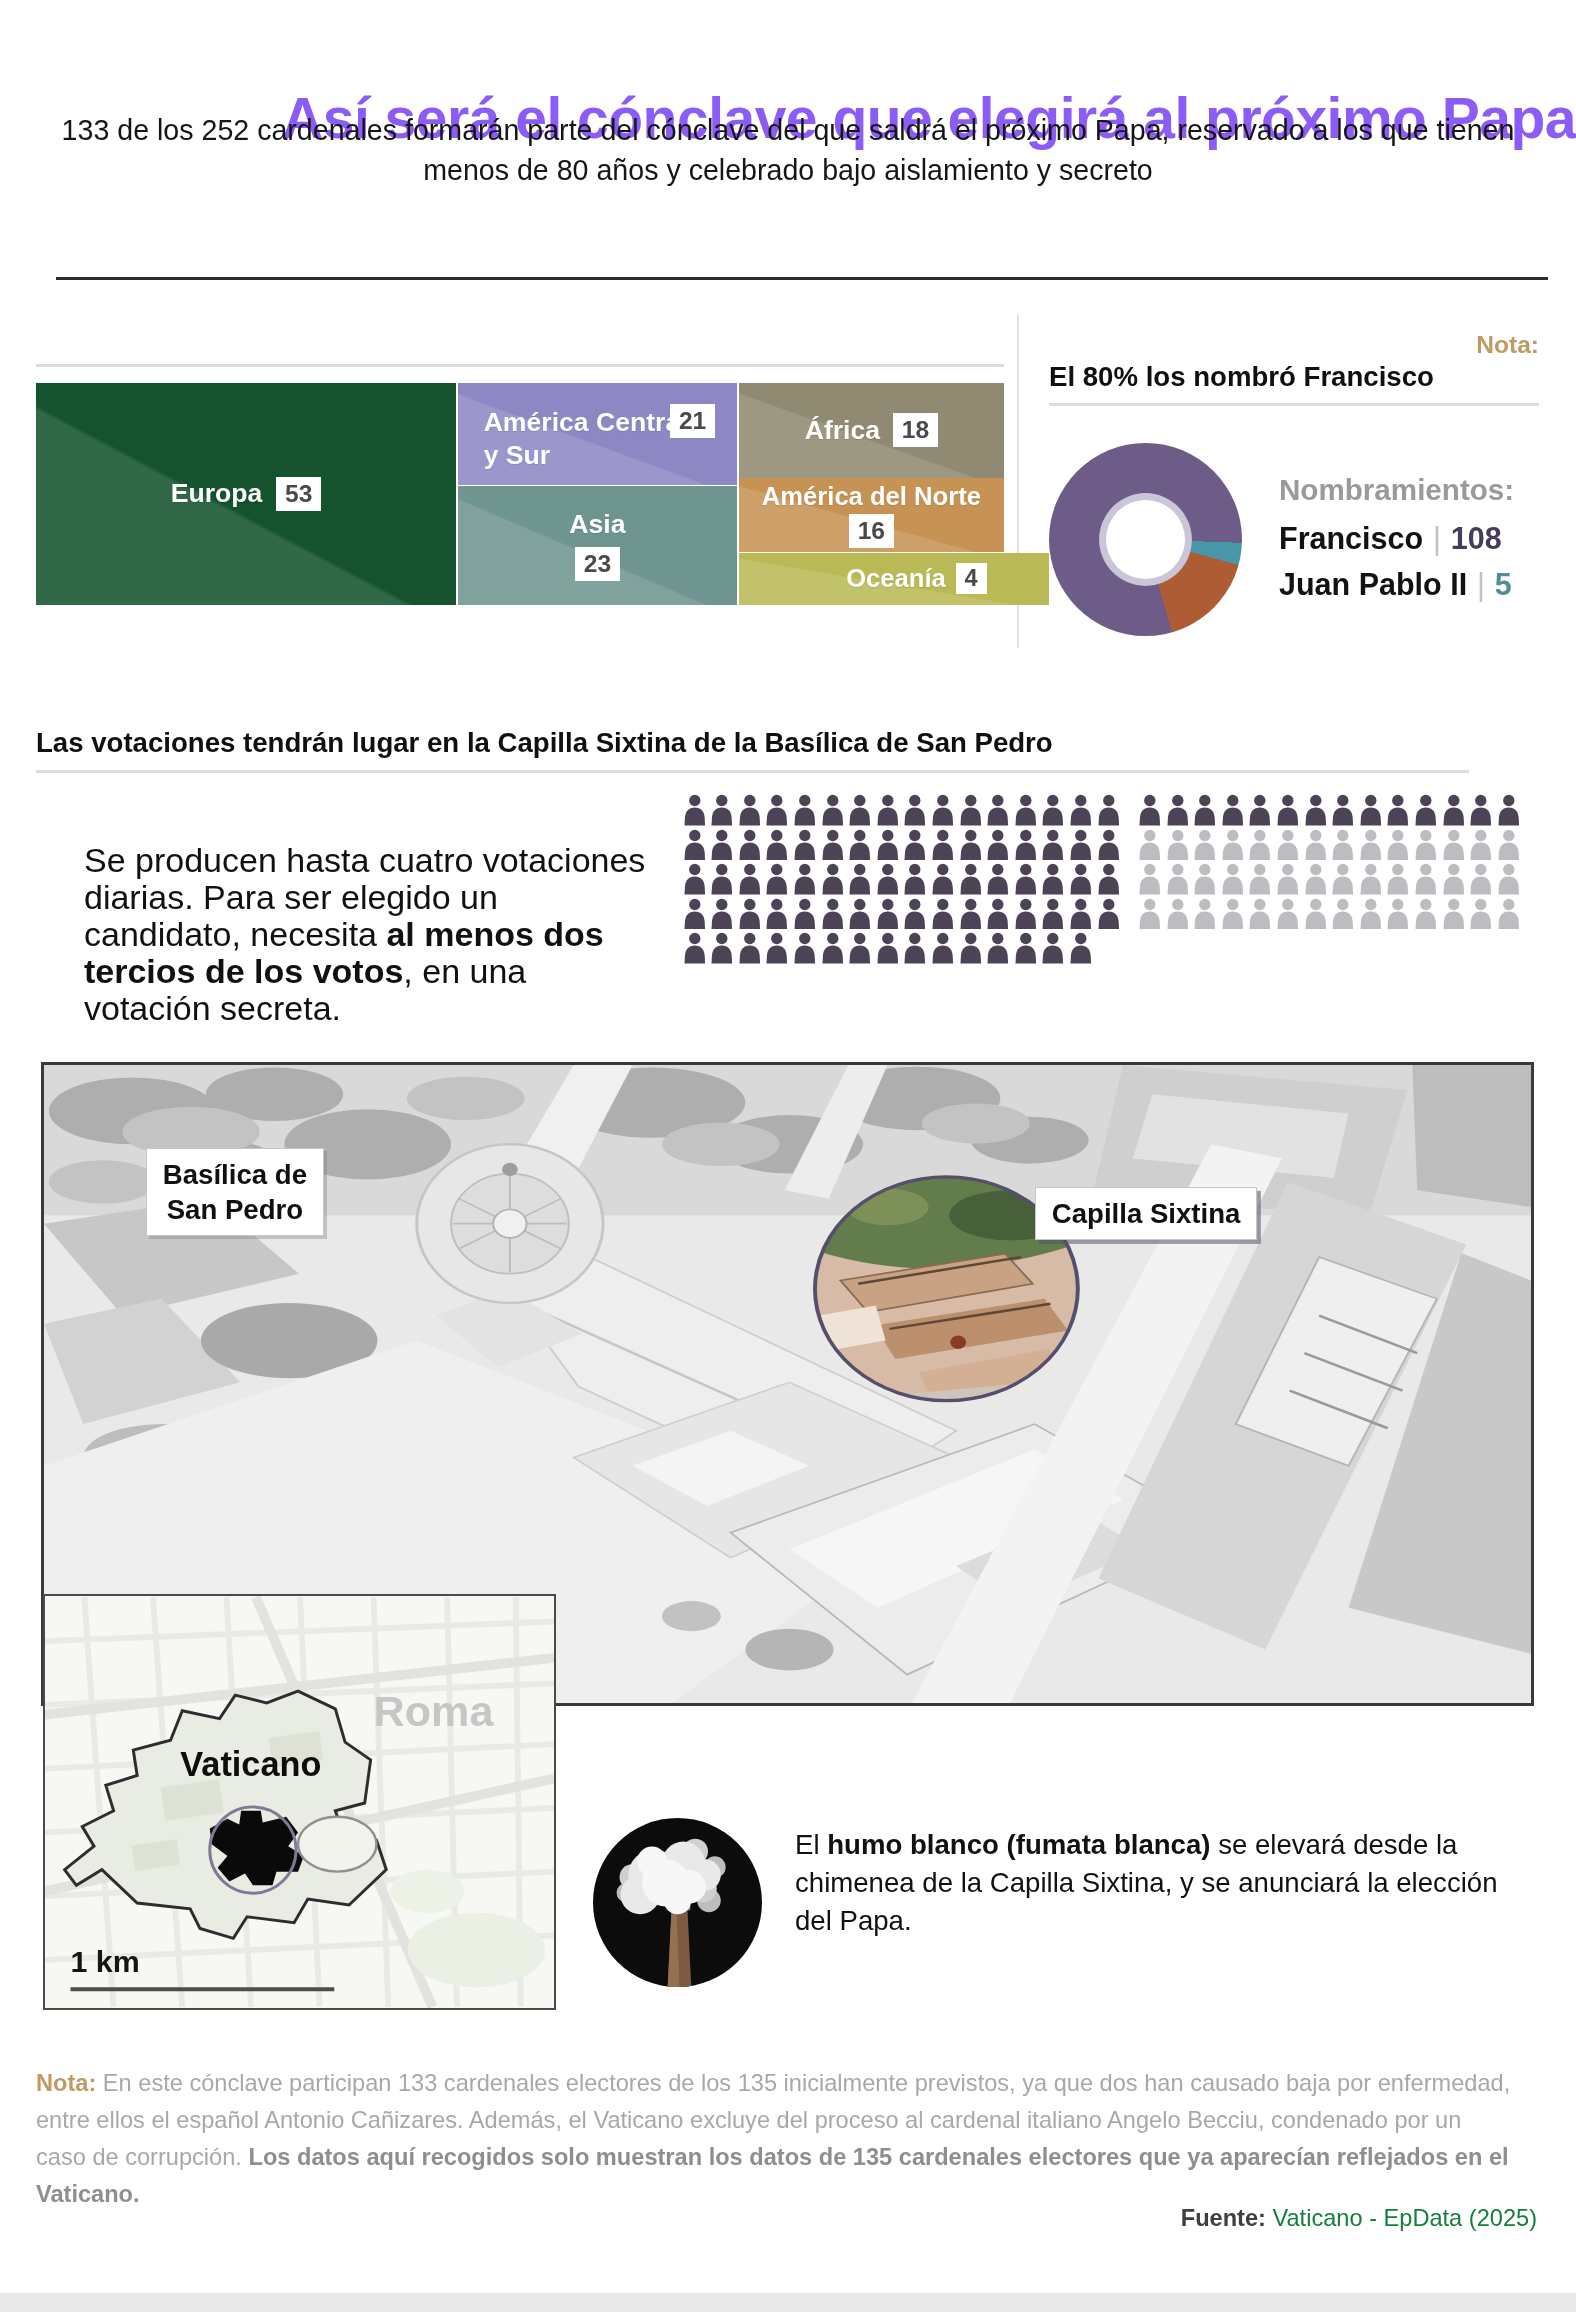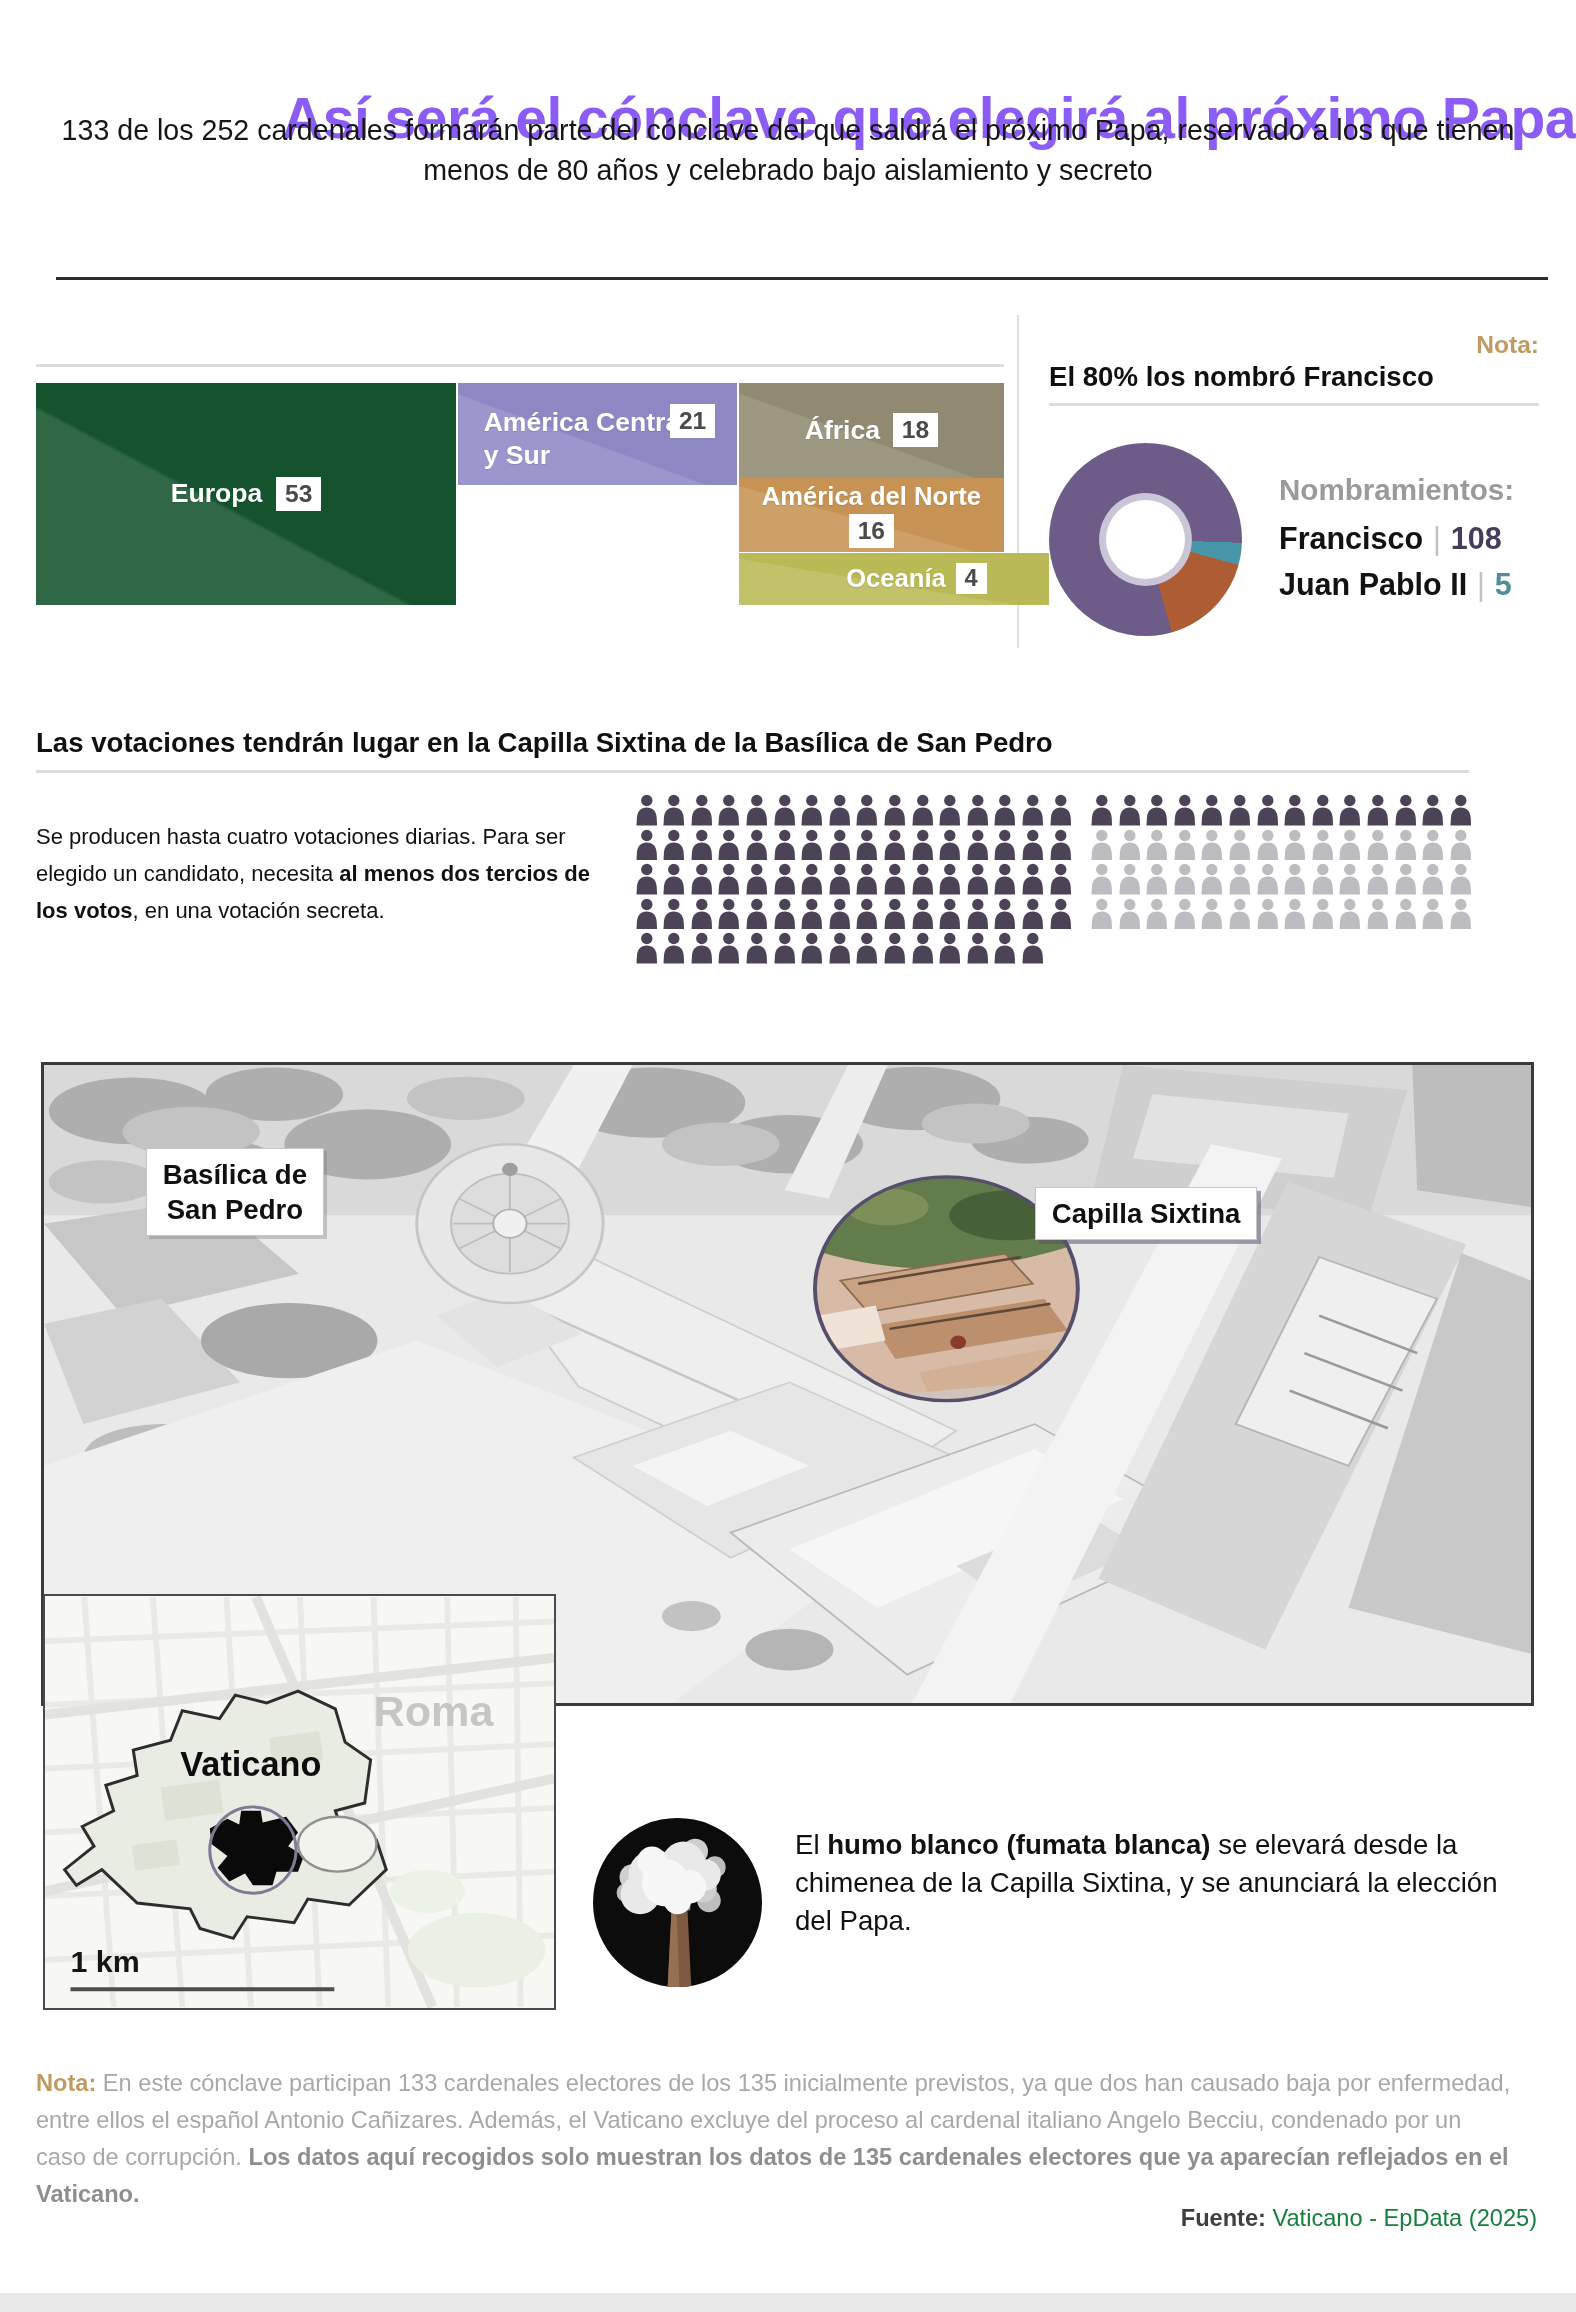--- a/index.html
+++ b/index.html
@@ -48,21 +48,21 @@
   .legend{margin-left:37px;}
   .legend-title{font-size:29.6px;font-weight:700;color:#9a9a9a;margin-bottom:7.9px;}
   .lg-row{font-size:30.5px;line-height:46px;}
   .lg-name{font-weight:700;color:#121212;}
   .lg-sep{color:#c2c2c2;margin:0 9.9px;font-weight:400;}
   .lg-val{font-weight:700;}
 
   
   .sec-votes{left:36px;top:727px;width:1433px;}
   .votes-flex{display:flex;align-items:flex-start;}
-  .votes-text{width:576px;font-size:22px;line-height:37px;color:#111;padding-top:45px;flex:0 0 auto;}
+  .votes-text{width:576px;font-size:34px;line-height:37px;color:#111;padding-top:69px;flex:0 0 auto;margin-left:48px;}
   .votes-text b{font-weight:700;}
   .picto{margin-left:21.7px;margin-top:21.7px;}
   .picto-row{display:flex;margin-bottom:3px;}
   .picto-group{display:flex;gap:2px;}
   .picto-group.gap{margin-left:15.8px;}
   .person{width:25.6px;height:31.5px;display:block;}
 
   
   .map-box{position:absolute;left:41px;top:1062px;width:1493px;height:644px;border:3px solid #3a3a3a;box-sizing:border-box;background:#e9e9e9;}
   .map-box svg{display:block;width:100%;height:100%;}
@@ -102,20 +102,24 @@
   <div class="sec sec-left">
     <div class="sec-rule"></div>
     <div class="tm">
       <div class="tm-block tm-europa" style="background: #14532d;">
         <span class="tm-label">Europa</span>
         <span class="chip">53</span>
       </div>
       <div class="tm-block tm-acs" style="background: rgb(141, 136, 196);">
         <span class="tm-label">América Central y Sur</span>
         <span class="chip">21</span>
+      </div>
+      <div class="tm-block tm-asia" style="background: rgb(111, 149, 144);">
+        <span class="tm-label">Asia</span>
+        <span class="chip">23</span>
       </div>
       <div class="tm-block tm-africa" style="background: rgb(143, 138, 113);">
         <span class="tm-label">África</span>
         <span class="chip">18</span>
       </div>
       <div class="tm-block tm-north" style="background: rgb(199, 147, 84);">
         <span class="tm-label">América del Norte</span>
         <span class="chip">16</span>
       </div>
       <div class="tm-block tm-oceania" style="background: rgb(185, 186, 85);">

